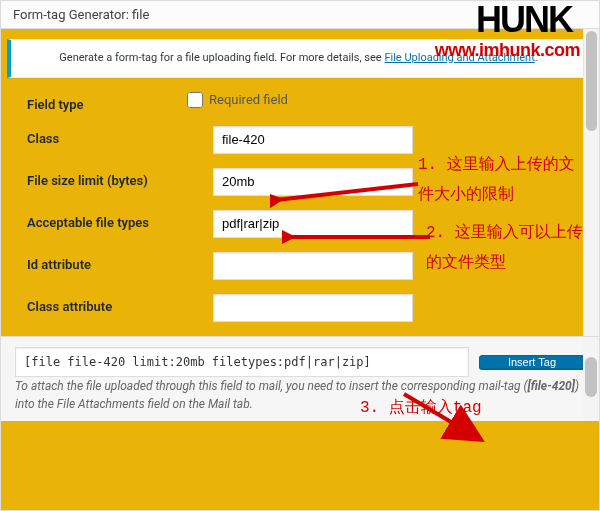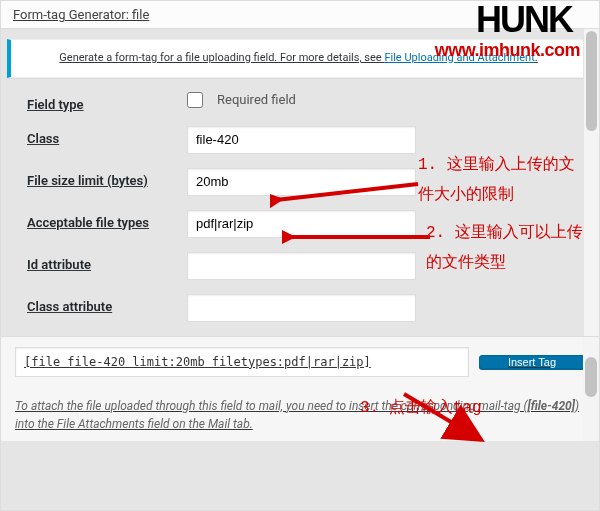--- a/index.html
+++ b/index.html
@@ -1,29 +1,29 @@
 <!DOCTYPE html>
 <html><head>
   <meta charset="utf-8">
   <style>
     * { box-sizing: border-box; margin: 0; padding: 0; }
     body { font-family: -apple-system, BlinkMacSystemFont, "Segoe UI", Roboto, sans-serif; font-size: 13px; color: #32373c; width: 600px; height: 511px; background: #fff; position: relative; overflow: hidden; }
-    .modal { border: 1px solid #ddd; background: #e5e5e5; height: 100%; position: relative; text-decoration: underline; }
+    .modal { border: 1px solid #ddd; background: #eab308; height: 100%; position: relative; }
     .modal-title { padding: 6px 12px; font-size: 13px; color: #444; border-bottom: 1px solid #ddd; background: #fcfcfc; }
     .info-box { margin: 10px 12px 14px 6px; border-left: 4px solid #00a0d2; background: #fff; box-shadow: 0 1px 1px rgba(0,0,0,.04); border-top: 1px solid #eee; border-right: 1px solid #eee; border-bottom: 1px solid #eee; padding: 10px 12px; font-size: 11px; line-height: 1.5; text-align: center; }
     .info-box a { color: #0073aa; text-decoration: underline; }
     .form-area { padding: 0 14px 0 26px; }
     .row { display: flex; align-items: flex-start; margin-bottom: 14px; }
     .label-col { width: 160px; padding-top: 5px; font-size: 13px; color: #23282d; font-weight: 600; }
     .input-col { flex: 0 0 200px; }
-    .input-col input[type="text"] { width: 229px; height: 28px; padding: 3px 8px; border: 1px solid #ddd; background: #fff; font-size: 13px; box-shadow: inset 0 1px 2px rgba(0,0,0,.07); }
-    .chk-label { display: inline-flex; align-items: center; gap: 14px; font-size: 13px; color: #555; }
+    .input-col input[type="text"] { width: 200px; height: 28px; padding: 3px 8px; border: 1px solid #ddd; background: #fff; font-size: 13px; box-shadow: inset 0 1px 2px rgba(0,0,0,.07); margin-left: 26px; }
+    .chk-label { display: inline-flex; align-items: center; gap: 6px; font-size: 13px; color: #555; }
     .chk-label input { width: 16px; height: 16px; margin: 0; }
     .footer { position: absolute; left: 0; right: 0; bottom: 0; padding: 10px 14px 8px 14px; background: #f6f6f6; border-top: 1px solid #ddd; }
-    .code-row { display: flex; gap: 10px; align-items: center; margin-bottom: 20px; }
+    .code-row { display: flex; gap: 10px; align-items: center; margin-bottom: 0; }
     .code-input { flex: 1; height: 30px; padding: 4px 8px; border: 1px solid #ddd; background: #fff; font-family: Menlo, Consolas, monospace; font-size: 12px; color: #333; box-shadow: inset 0 1px 2px rgba(0,0,0,.07); }
     .insert-btn { background: #0073aa; color: #fff; border: 1px solid #006799; border-radius: 3px; height: 14px; padding: 0 28px; font-size: 11px; cursor: pointer; box-shadow: 0 1px 0 #006799; }
     .footer-note { font-size: 12px; font-style: italic; color: #666; line-height: 1.5; }
     .footer-note strong { font-weight: 700; }
     .scrollbar-v { position: absolute; right: 0; top: 28px; bottom: 98px; width: 16px; background: #f4f4f4; border-left: 1px solid #e5e5e5; }
     .scrollbar-v .thumb { position: absolute; left: 2px; right: 2px; top: 2px; height: 100px; background: #c2c2c2; border-radius: 6px; }
     .scrollbar-v2 { position: absolute; right: 0; top: 0; bottom: 0; width: 16px; background: #f4f4f4; }
     .scrollbar-v2 .thumb { position: absolute; left: 2px; right: 2px; top: 20px; height: 40px; background: #c2c2c2; border-radius: 6px; }
     .footer-wrap { position: relative; }
     

